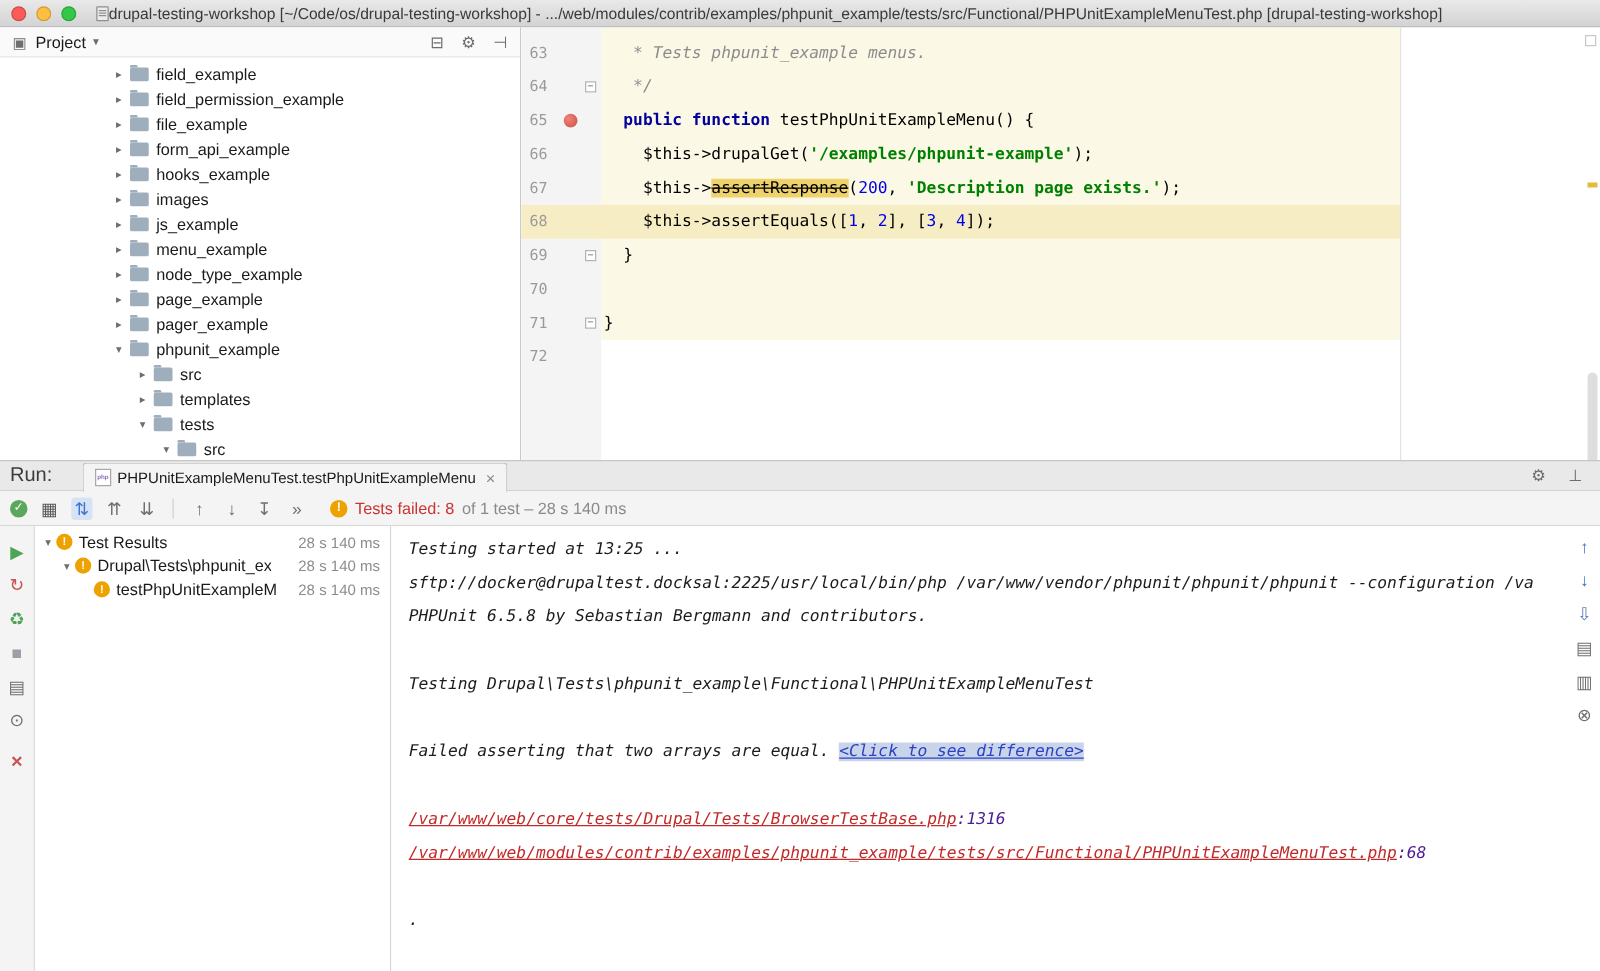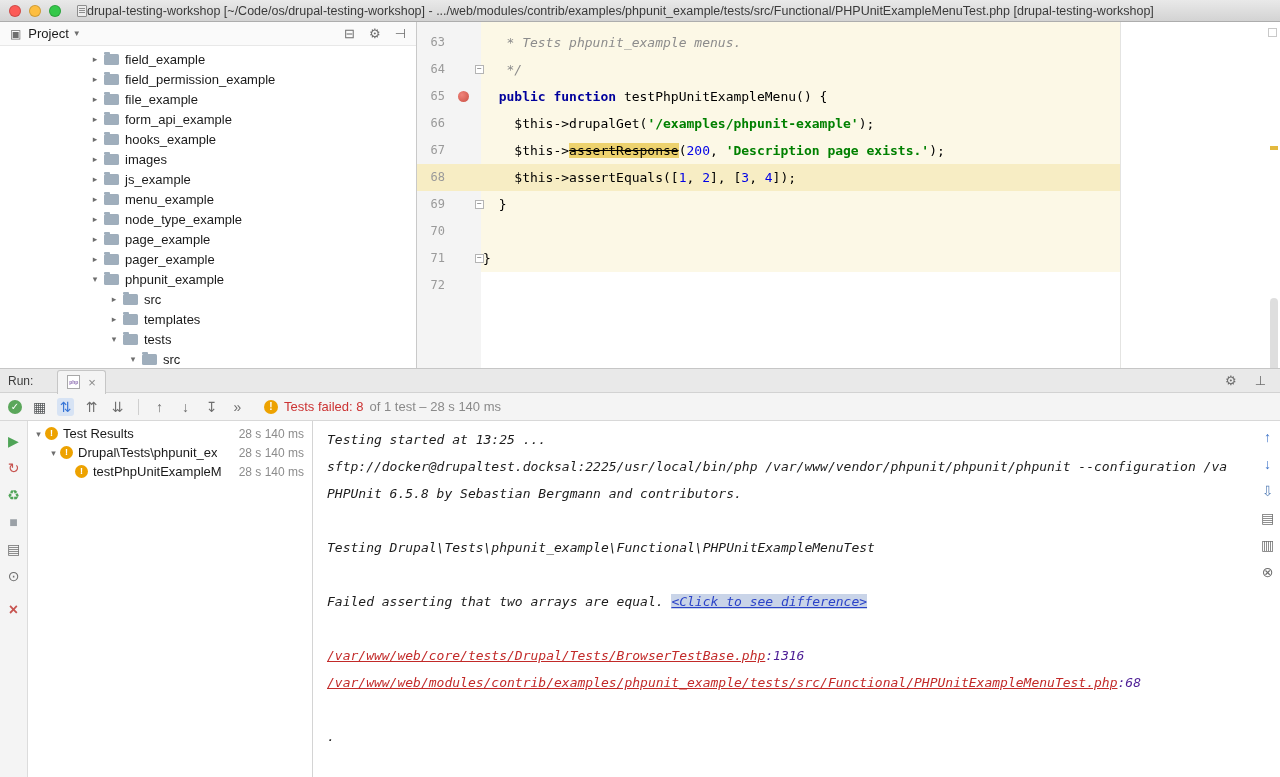--- a/index.html
+++ b/index.html
@@ -42,21 +42,21 @@
   .folder-icon::before { content:""; position:absolute; top:-2px; left:0; width:6px; height:2px;
     background:#9faebc; border-radius:1px 1px 0 0; }
   .plabel { color:#1a1a1a; }
 
   
   .editor { flex:1; position:relative; background:#fff; overflow:hidden; }
   .gutter-bg { position:absolute; left:0; top:0; bottom:0; width:64px; background:#f4f4f4; }
   .cream { position:absolute; left:64px; top:0; width:639px; height:250px; background:#fcf8e6; }
   .row-hl { position:absolute; left:0; top:142px; width:703px; height:27px; background:#f7edc4; }
   .margin-guide { position:absolute; left:703px; top:0; bottom:0; width:1px; background:#e4e4e2; }
-  #gutter { position:absolute; left:7px; top:7px; width:64px; }
+  #gutter { position:absolute; left:0; top:7px; width:64px; }
   .g-row { height:27px; position:relative; font-family:"DejaVu Sans Mono", monospace;
     font-size:12px; color:#9a9a9a; }
   .g-num { position:absolute; left:0; width:21px; text-align:right; line-height:27px; }
   .g-fold { position:absolute; right:4px; top:9px; width:9px; height:9px; border:1px solid #b4b4b4;
     background:#fff; font-size:8px; line-height:6px; text-align:center; color:#6e6e6e; }
   .g-marker { position:absolute; right:19px; top:8px; width:11px; height:11px; border-radius:50%;
     background:radial-gradient(circle at 35% 35%, #f0837a, #c94f43); }
   #code { position:absolute; left:64px; top:7px; right:0; }
   .code-row { height:27px; line-height:27px; white-space:pre; padding-left:2px;
     font-family:"DejaVu Sans Mono", monospace; font-size:13px; color:#000; }
@@ -68,21 +68,21 @@
   .dep { color:#000; background:#edd26e; text-decoration:line-through; }
   .analysis-box { position:absolute; right:3px; top:6px; width:9px; height:9px; background:#fff; border:1px solid #c9c9c9; }
   .stripe-mark { position:absolute; right:2px; top:124px; width:8px; height:4px; background:#e3b93e; }
   .editor-scroll-thumb { position:absolute; right:2px; top:276px; width:8px; height:74px;
     background:rgba(0,0,0,.13); border-radius:4px; }
 
   
   .run-panel { position:absolute; left:0; top:368px; width:1280px; height:409px; background:#fff; }
   .run-tabbar { height:25px; background:#e9e9e9; border-top:1px solid #c6c6c6; border-bottom:1px solid #d2d2d2;
     display:flex; align-items:center; padding-left:8px; }
-  .run-label { font-size:12px; color:#3c3c3c; }
+  .run-label { font-size:16px; color:#3c3c3c; }
   .run-tab { display:flex; align-items:center; gap:5px; height:24px; margin-left:24px; padding:0 9px;
     background:#f4f4f4; border:1px solid #c6c6c6; border-bottom:none; border-radius:3px 3px 0 0;
     position:relative; top:1px; }
   .tab-file-icon { width:13px; height:14px; background:#fff; border:1px solid #a8a8a8;
     font-size:5px; line-height:12px; font-weight:bold; color:#8e6fb3; text-align:center; flex:none; }
   .run-tab-label { font-size:12px; color:#1a1a1a; white-space:nowrap; }
   .tab-close { color:#8a8a8a; font-size:13px; margin-left:3px; }
   .tabbar-spacer { flex:1; }
   #tabbar-icons { display:flex; align-items:center; gap:18px; margin-right:14px; }
   .tabbar-icon { font-size:13px; color:#6e6e6e; }
@@ -296,20 +296,21 @@
   </div>
 
 </div>
 
 <div class="run-panel">
 
   <div class="run-tabbar">
     <span class="run-label">Run:</span>
     <div class="run-tab">
       <span class="tab-file-icon">php</span>
+      <span class="run-tab-label">PHPUnitExampleMenuTest.testPhpUnitExampleMenu</span>
       <span class="tab-close">×</span>
     </div>
     <span class="tabbar-spacer"></span>
     <span id="tabbar-icons">
         <span class="tabbar-icon" style="color: rgb(110, 110, 110);">⚙</span>
         <span class="tabbar-icon" style="color: rgb(110, 110, 110);">⊥</span>
       </span>
   </div>
 
   <div class="run-toolbar">

